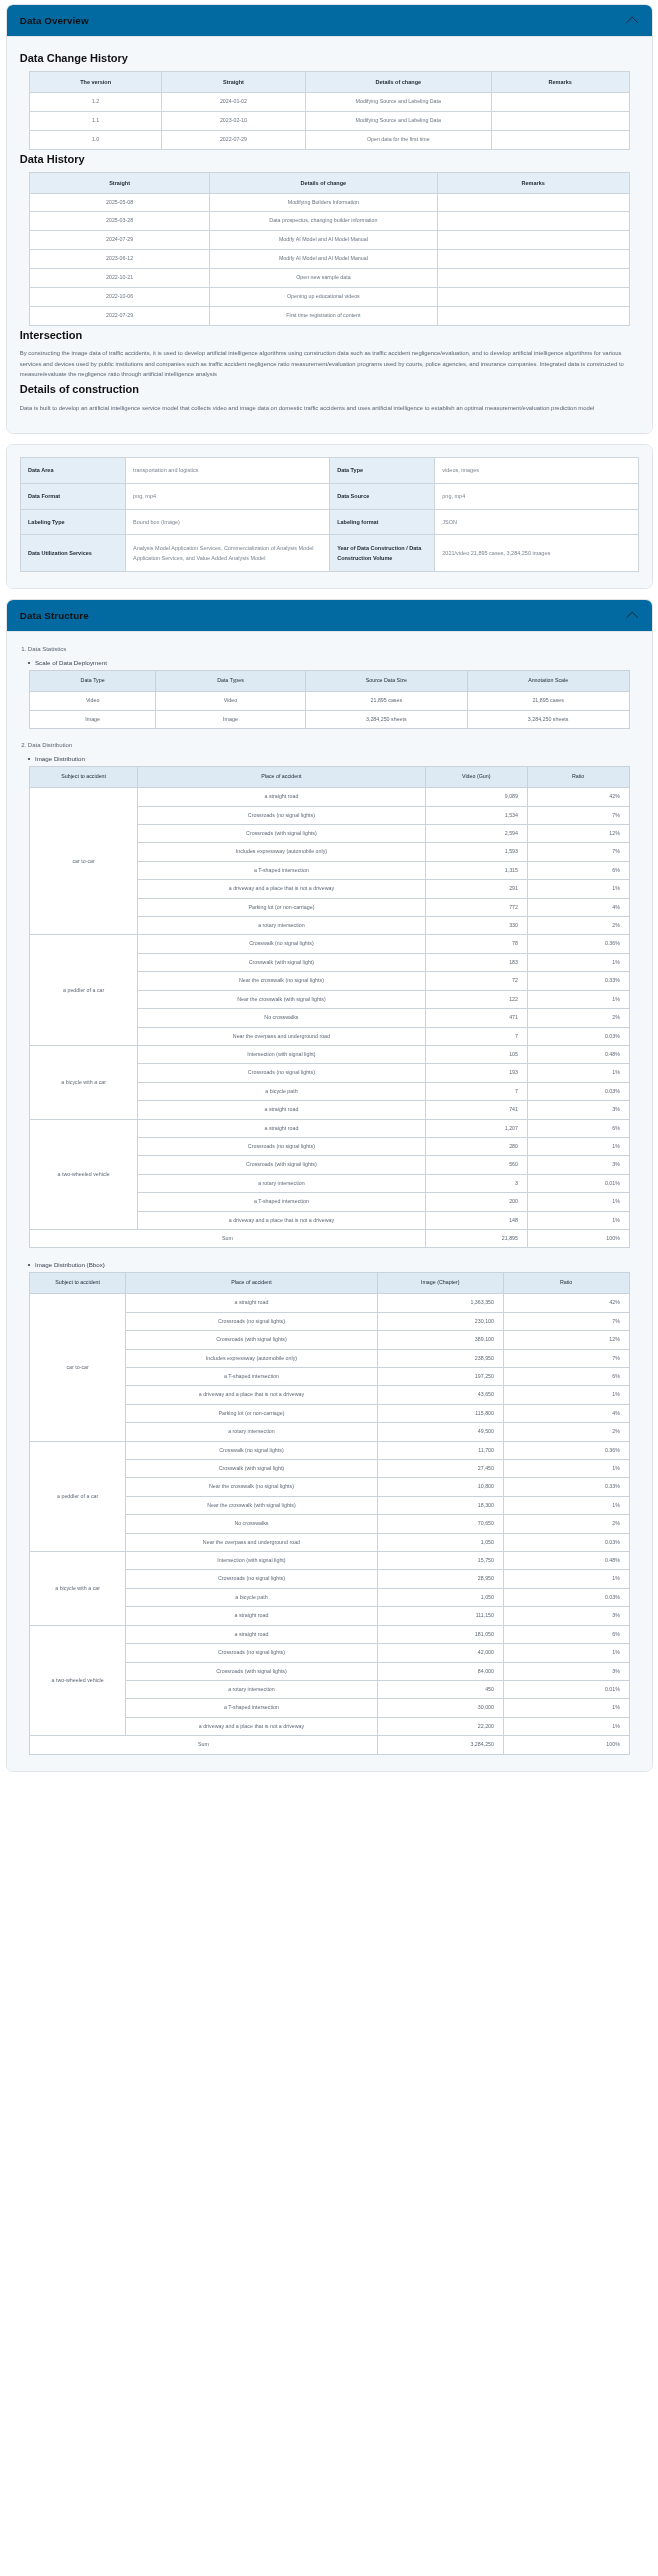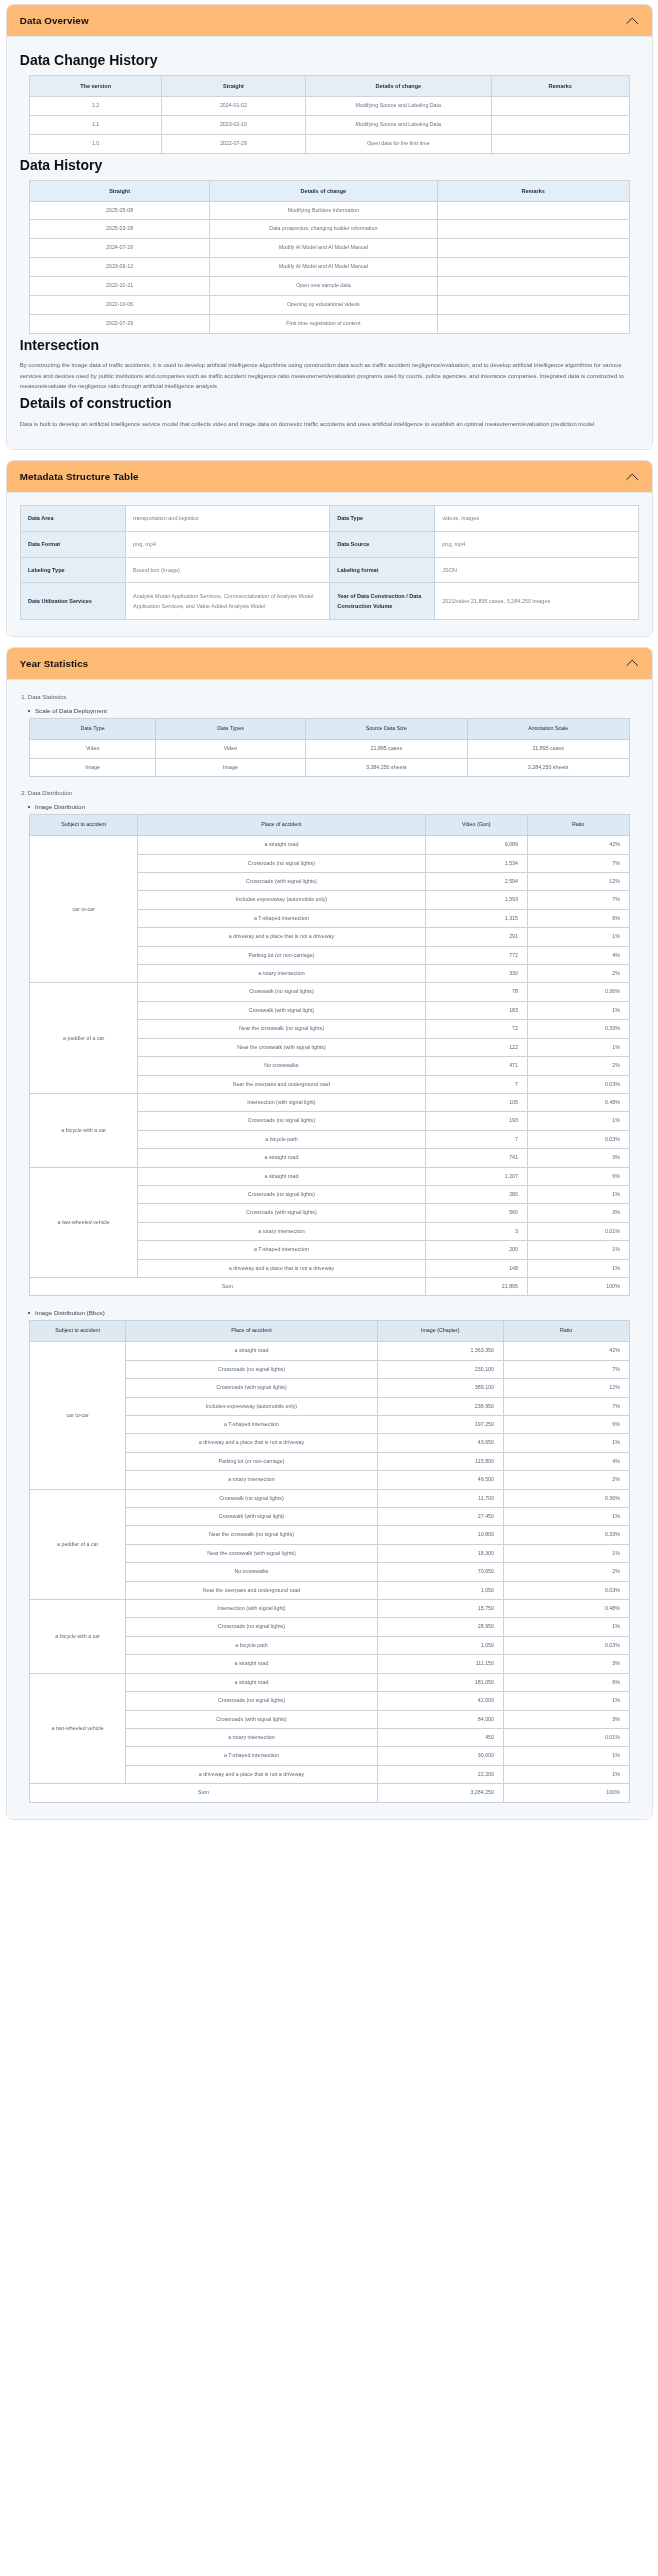--- a/index.html
+++ b/index.html
@@ -16,43 +16,43 @@
   
   .card {
     background: #ffffff;
     border: 0.7px solid #dfe3e8;
     border-radius: 7.2px;
     margin-bottom: 10px;
     overflow: hidden;
   }
   .card-header {
     display: flex;
-    align-items: center;
+    align-items: flex-start;
     justify-content: space-between;
     padding: 10px 13px;
-    background: #fdba74;
+    background: #0369a1;
     border-bottom: 0.7px solid #e2e6ea;
   }
   .card-title {
     font-size: 9.8px;
     font-weight: bold;
     color: #111;
     letter-spacing: 0.1px;
   }
   .chevron { width: 14.4px; height: 10px; display:block; }
   .chevron svg { display:block; }
   .card-body {
     background: #f4f8fb;
     padding: 11.6px 13px 16px 13px;
   }
 
   
   h3.sec {
     margin: 2.9px 0 7.2px 0;
-    font-size: 14px;
+    font-size: 11px;
     font-weight: bold;
     color: #111;
   }
   h3.sec.gap { }
   p.para {
     margin: 0 0 4.3px 0;
     font-size: 5.9px;
     line-height: 1.75;
     color: #5a6472;
     text-align: left;
@@ -261,28 +261,20 @@
 
       <h3 class="sec gap">Intersection</h3>
       <p class="para">By constructing the image data of traffic accidents, it is used to develop artificial intelligence algorithms using construction data such as traffic accident negligence/evaluation, and to develop artificial intelligence algorithms for various services and devices used by public institutions and companies such as traffic accident negligence ratio measurement/evaluation programs used by courts, police agencies, and insurance companies. Integrated data is constructed to measure/evaluate the negligence ratio through artificial intelligence analysis</p>
 
       <h3 class="sec gap">Details of construction</h3>
       <p class="para">Data is built to develop an artificial intelligence service model that collects video and image data on domestic traffic accidents and uses artificial intelligence to establish an optimal measurement/evaluation prediction model</p>
     </div>
   </section>
 
   <section class="card">
-    <div class="card-header">
-      <span class="card-title">Metadata Structure Table</span>
-      <span class="chevron">
-        <svg width="14.4" height="10" viewBox="0 0 20 14">
-            <path d="M2 11 L10 3 L18 11" fill="none" stroke="#1d2733" stroke-width="1.4"></path>
-          </svg>
-      </span>
-    </div>
     <div class="card-body">
       <table class="meta">
         <tbody>
           <tr>
             <th>Data Area</th>
             <td>transportation and logistics</td>
             <th>Data Type</th>
             <td>videos, images</td>
           </tr>
           <tr>
@@ -303,21 +295,21 @@
             <th>Year of Data Construction / Data Construction Volume</th>
             <td>2021/video 21,895 cases, 3,284,250 images</td>
           </tr>
         </tbody>
       </table>
     </div>
   </section>
 
   <section class="card">
     <div class="card-header">
-      <span class="card-title">Year Statistics</span>
+      <span class="card-title">Data Structure</span>
       <span class="chevron">
         <svg width="14.4" height="10" viewBox="0 0 20 14">
             <path d="M2 11 L10 3 L18 11" fill="none" stroke="#1d2733" stroke-width="1.4"></path>
           </svg>
       </span>
     </div>
     <div class="card-body">
 
       <div class="numlist">1. Data Statistics</div>
       <div class="bullet">Scale of Data Deployment</div>

